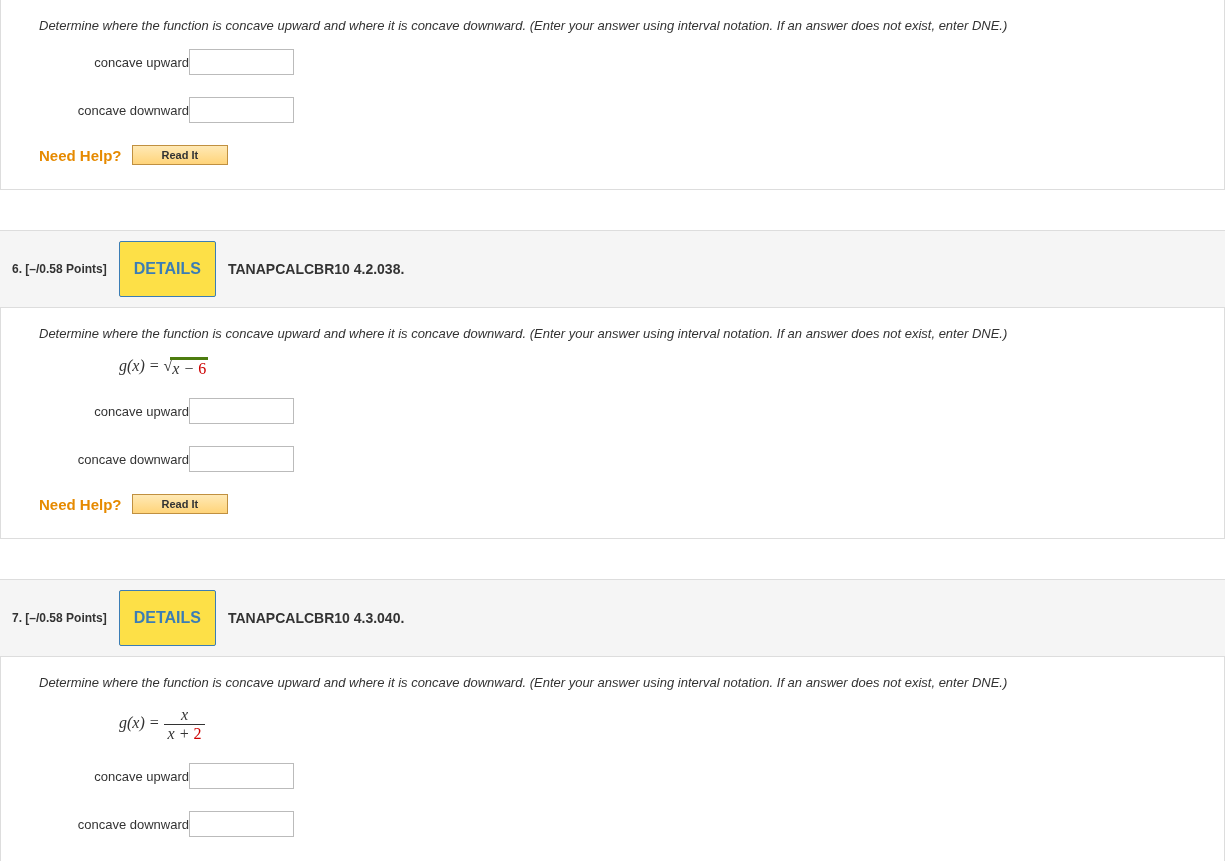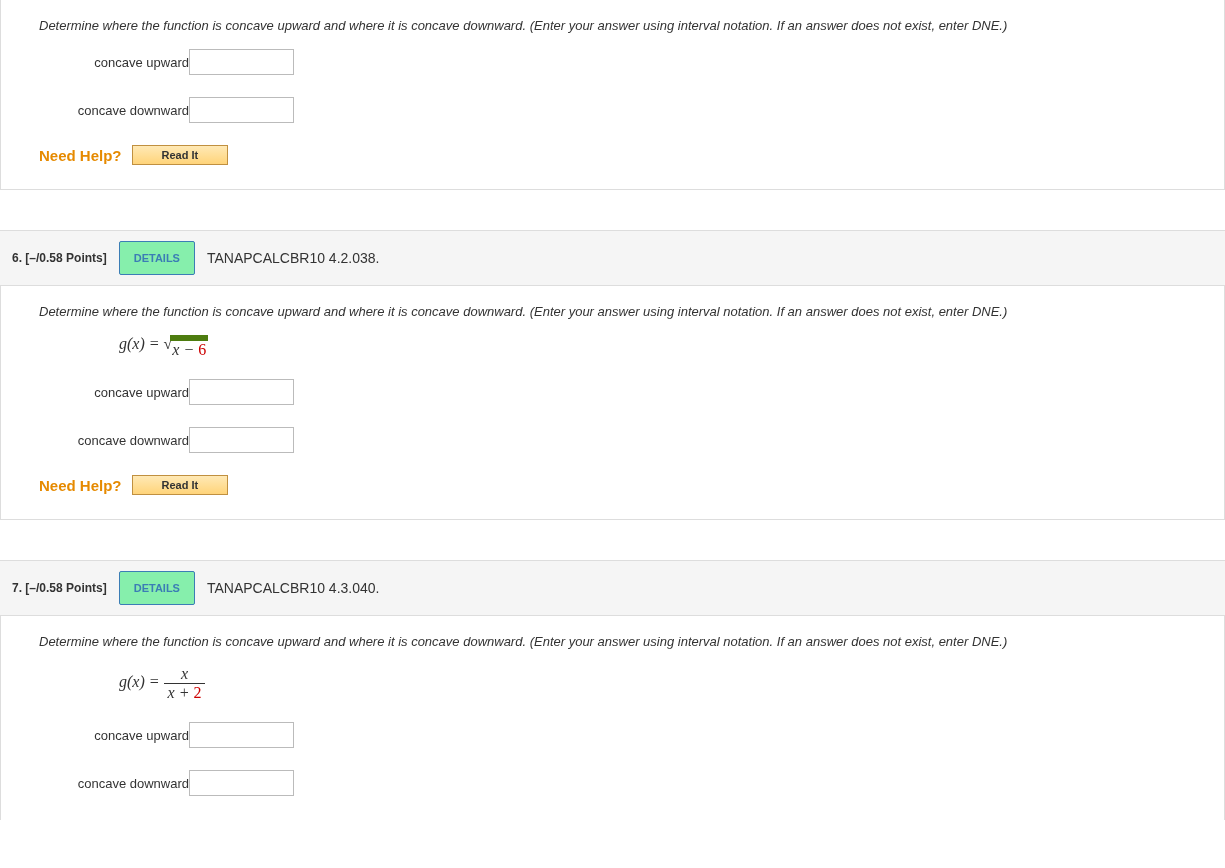--- a/index.html
+++ b/index.html
@@ -29,31 +29,31 @@
     display: flex;
     align-items: center;
     gap: 12px;
   }
   .question-number {
     font-weight: bold;
     font-size: 12px;
     color: #333;
   }
   .details-btn {
-    background: #86efac;
+    background: #fde047;
     border: 1px solid #3b7db5;
     color: #3b7db5;
     font-weight: bold;
-    font-size: 11px;
-    padding: 10px 14px;
+    font-size: 16px;
+    padding: 18px 14px;
     cursor: pointer;
     border-radius: 2px;
   }
   .source {
-    font-weight: normal;
+    font-weight: bold;
     font-size: 14px;
     color: #333;
   }
   .question-body {
     padding: 18px 20px 24px 38px;
   }
   .prompt {
     margin-bottom: 16px;
     color: #333;
     font-size: 13px;
@@ -69,21 +69,21 @@
   .formula .red { color: #c00; font-style: normal; }
   .formula .sup { vertical-align: super; font-size: 11px; }
   .formula .sqrt {
     display: inline-flex;
     align-items: flex-start;
   }
   .formula .sqrt-sym {
     font-style: normal;
   }
   .formula .sqrt-body {
-    border-top: 6px solid #4d7c0f;
+    border-top: 3px solid #4d7c0f;
     padding: 0 2px;
     margin-left: -2px;
   }
   .formula .frac {
     display: inline-block;
     vertical-align: middle;
     text-align: center;
   }
   .formula .frac-num {
     display: block;

